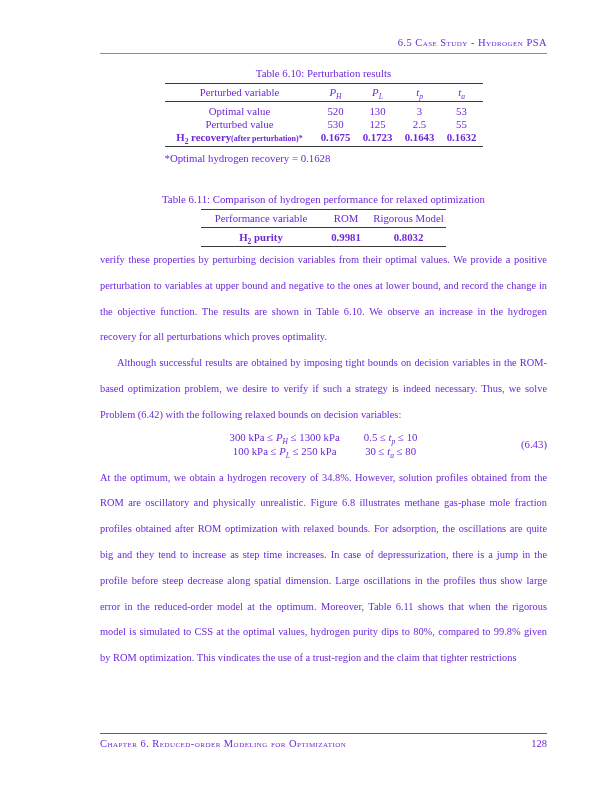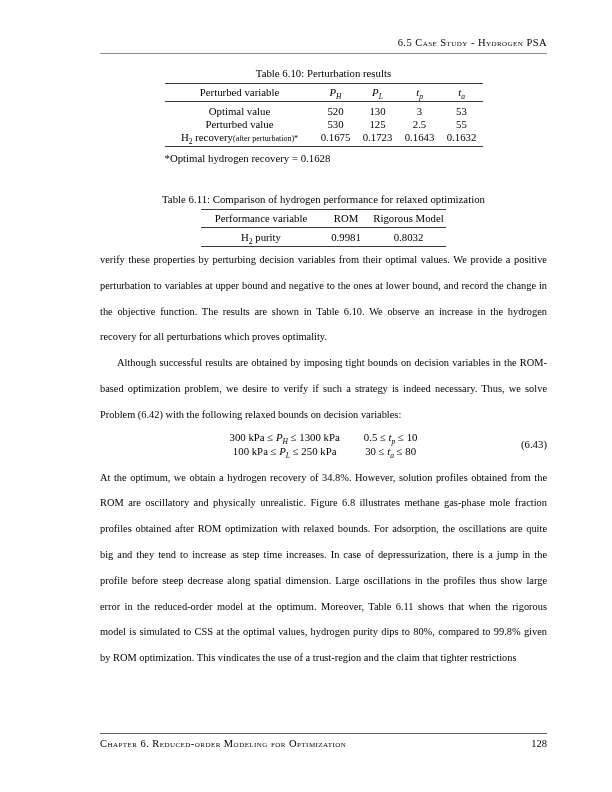--- a/index.html
+++ b/index.html
@@ -1,18 +1,18 @@
 <!DOCTYPE html>
 <html><head>
 <meta charset="utf-8">
 <style>
   html,body{margin:0;padding:0;background:#ffffff;}
   .page{
     position:relative;width:612px;height:792px;overflow:hidden;
-    background:#ffffff;color:#000000;
+    background:#ffffff;color:#6d28d9;
     font-family:"Liberation Serif", serif;
   }
   .content{margin:0 65px 0 100px;width:447px;}
 
   
   .hdr{
     padding-top:37px;padding-bottom:5px;
     border-bottom:1px solid #8c8c8c;
     text-align:right;font-size:10.5px;
     font-variant:small-caps;letter-spacing:0.45px;
@@ -25,21 +25,21 @@
 
   
   table{ border-collapse:collapse;font-size:10.8px; }
   .t610{ width:318px;margin:4px auto 0;border-top:1px solid #3b3b3b;border-bottom:1px solid #3b3b3b; }
   .t611{ width:245px;margin:4px auto 0;border-top:1px solid #3b3b3b;border-bottom:1px solid #3b3b3b; }
   thead th{ border-bottom:1px solid #3b3b3b;font-weight:normal;padding:2px 0 3px; }
   th.lbl, td.lbl{ text-align:center; }
   th.num, td.num{ text-align:center; }
   tbody td{ padding:0.5px 0; }
   tbody tr:first-child td{ padding-top:3px; }
-  tbody tr:last-child td{ padding-bottom:3px; }
+  tbody tr:last-child td{ padding-bottom:3px;font-weight:bold; }
   .t610 col.c-lbl{ width:150px; } .t610 col.c-num{ width:42px; }
   .t611 col.c-lbl{ width:120px; } .t611 col.c-rom{ width:50px; } .t611 col.c-rig{ width:75px; }
   sub{ font-size:7.5px;font-style:italic;line-height:0; }
   sub.up{ font-style:normal; }
   .tinynote{ font-size:8px; }
   .footnote{ width:318px;margin:5px auto 0;text-align:left;font-size:10.8px; }
 
   
   .bodytext{ font-size:10.4px;line-height:25.8px;text-align:justify; }
   .bodytext p{ margin:0; }

